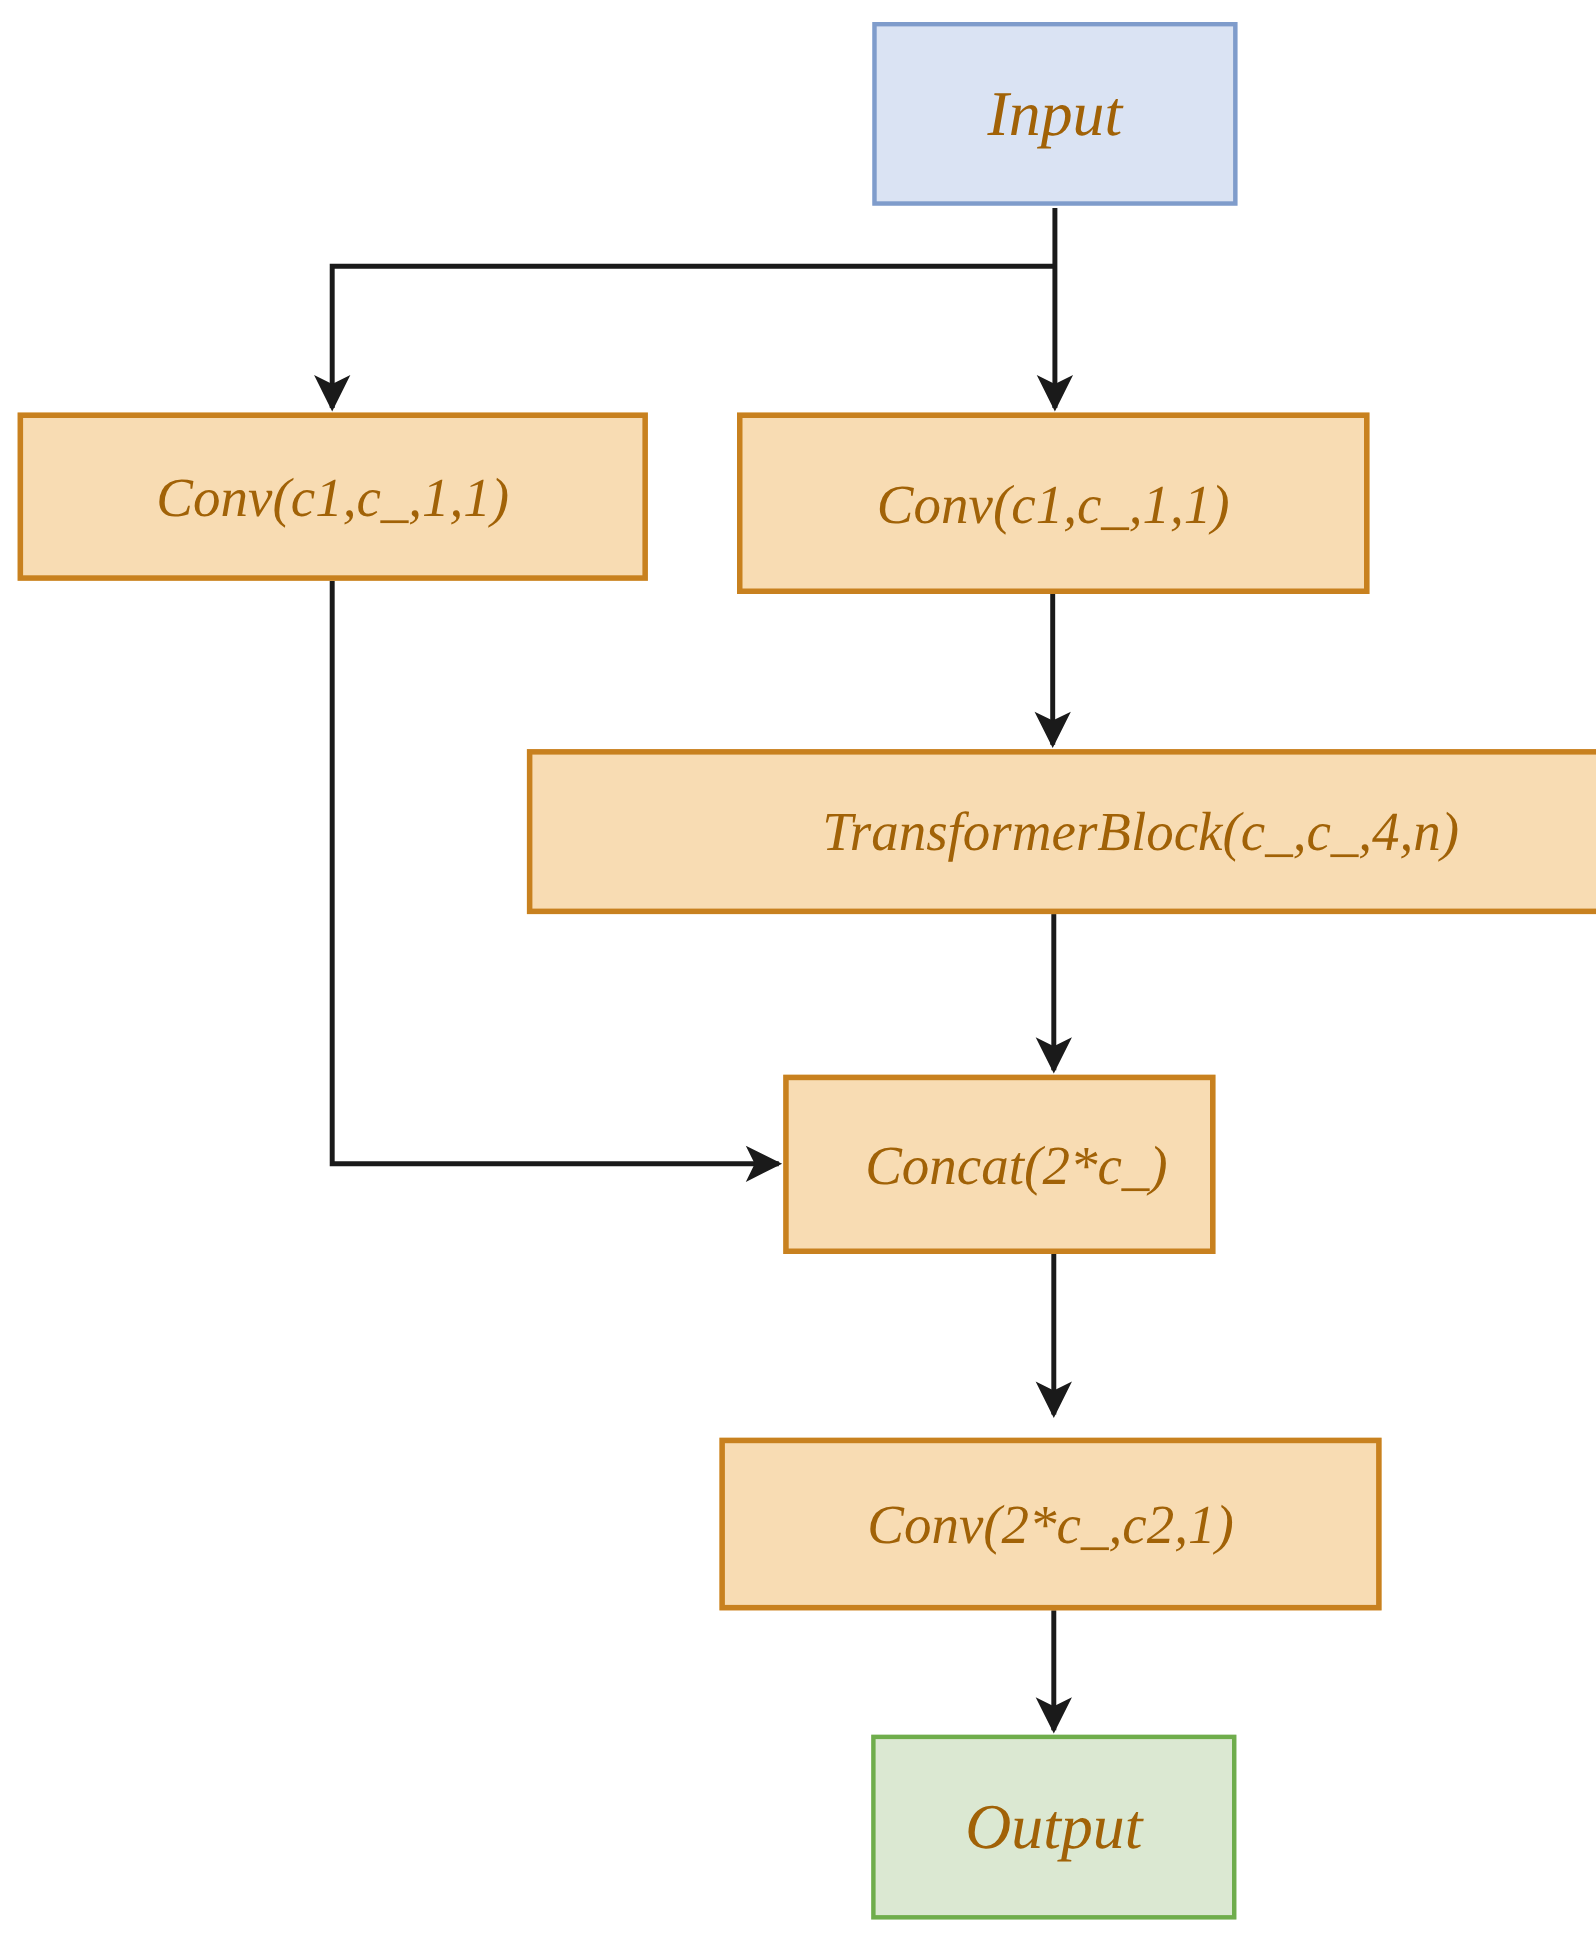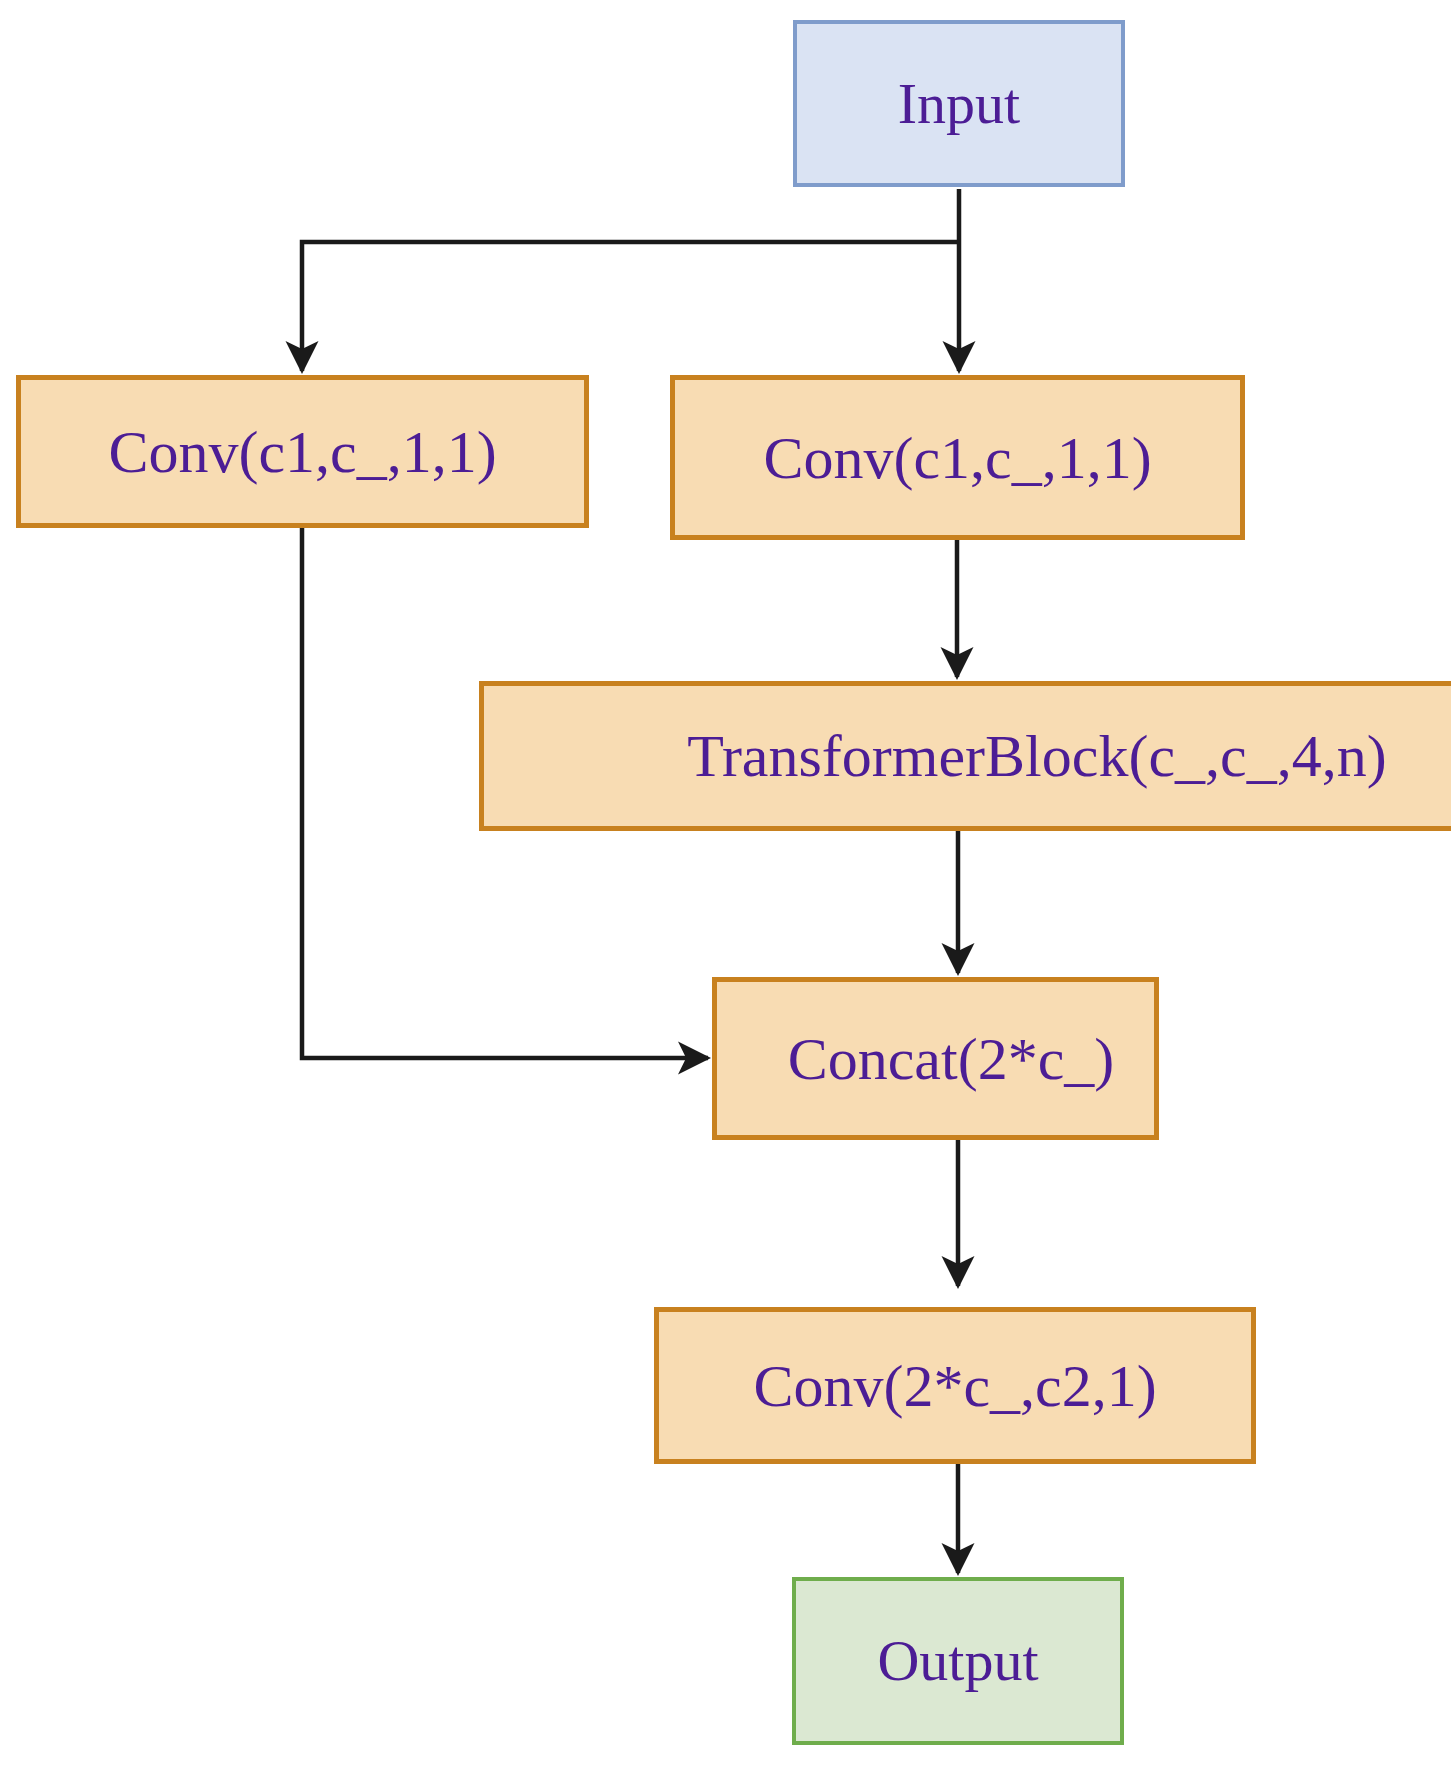--- a/index.html
+++ b/index.html
@@ -30,44 +30,45 @@
   #arrowhead-path {
     fill: var(--arrow-color, #1a1a1a);
   }
   .node {
     position: absolute;
     display: flex;
     align-items: center;
     justify-content: center;
     box-sizing: border-box;
     font-family: "Liberation Serif", "DejaVu Serif", serif;
-    color: #4c1d95;
+    color: #a16207;
     font-size: 58px;
     line-height: 1;
     white-space: nowrap;
     text-align: center;
+    font-style: italic;
   }
   .node.process {
     background: var(--process-fill, #f8dcb3);
     border: 5px solid var(--process-border, #c8811f);
-    font-size: 60px;
+    font-size: 50px;
   }
   .node.io-input {
     background: var(--input-fill, #dae3f3);
     border: 4px solid var(--input-border, #7f9ccb);
   }
   .node.io-output {
     background: var(--output-fill, #dbe8d2);
     border: 4px solid var(--output-border, #6fad4c);
   }
   #node-input       { left: 793px; top: 20px;   width: 332px; height: 167px; }
   #node-conv-left   { left: 16px;  top: 375px;  width: 573px; height: 153px; }
   #node-conv-right  { left: 670px; top: 375px;  width: 575px; height: 165px; }
   #node-transformer { left: 479px; top: 681px;  width: 1116px; height: 150px; }
-  #node-concat      { left: 712px; top: 977px;  width: 447px; height: 163px; padding-left: 31px; }
+  #node-concat      { left: 712px; top: 977px;  width: 393px; height: 163px; padding-left: 31px; }
   #node-conv-out    { left: 654px; top: 1290px; width: 602px; height: 157px; margin-top: 17px; }
   #node-output      { left: 792px; top: 1577px; width: 332px; height: 168px; }
 </style>
 </head>
 <body>
 
 <div id="canvas">
 
   <svg id="connector-layer" viewBox="0 0 1451 1768" xmlns="http://www.w3.org/2000/svg">
     <defs>

